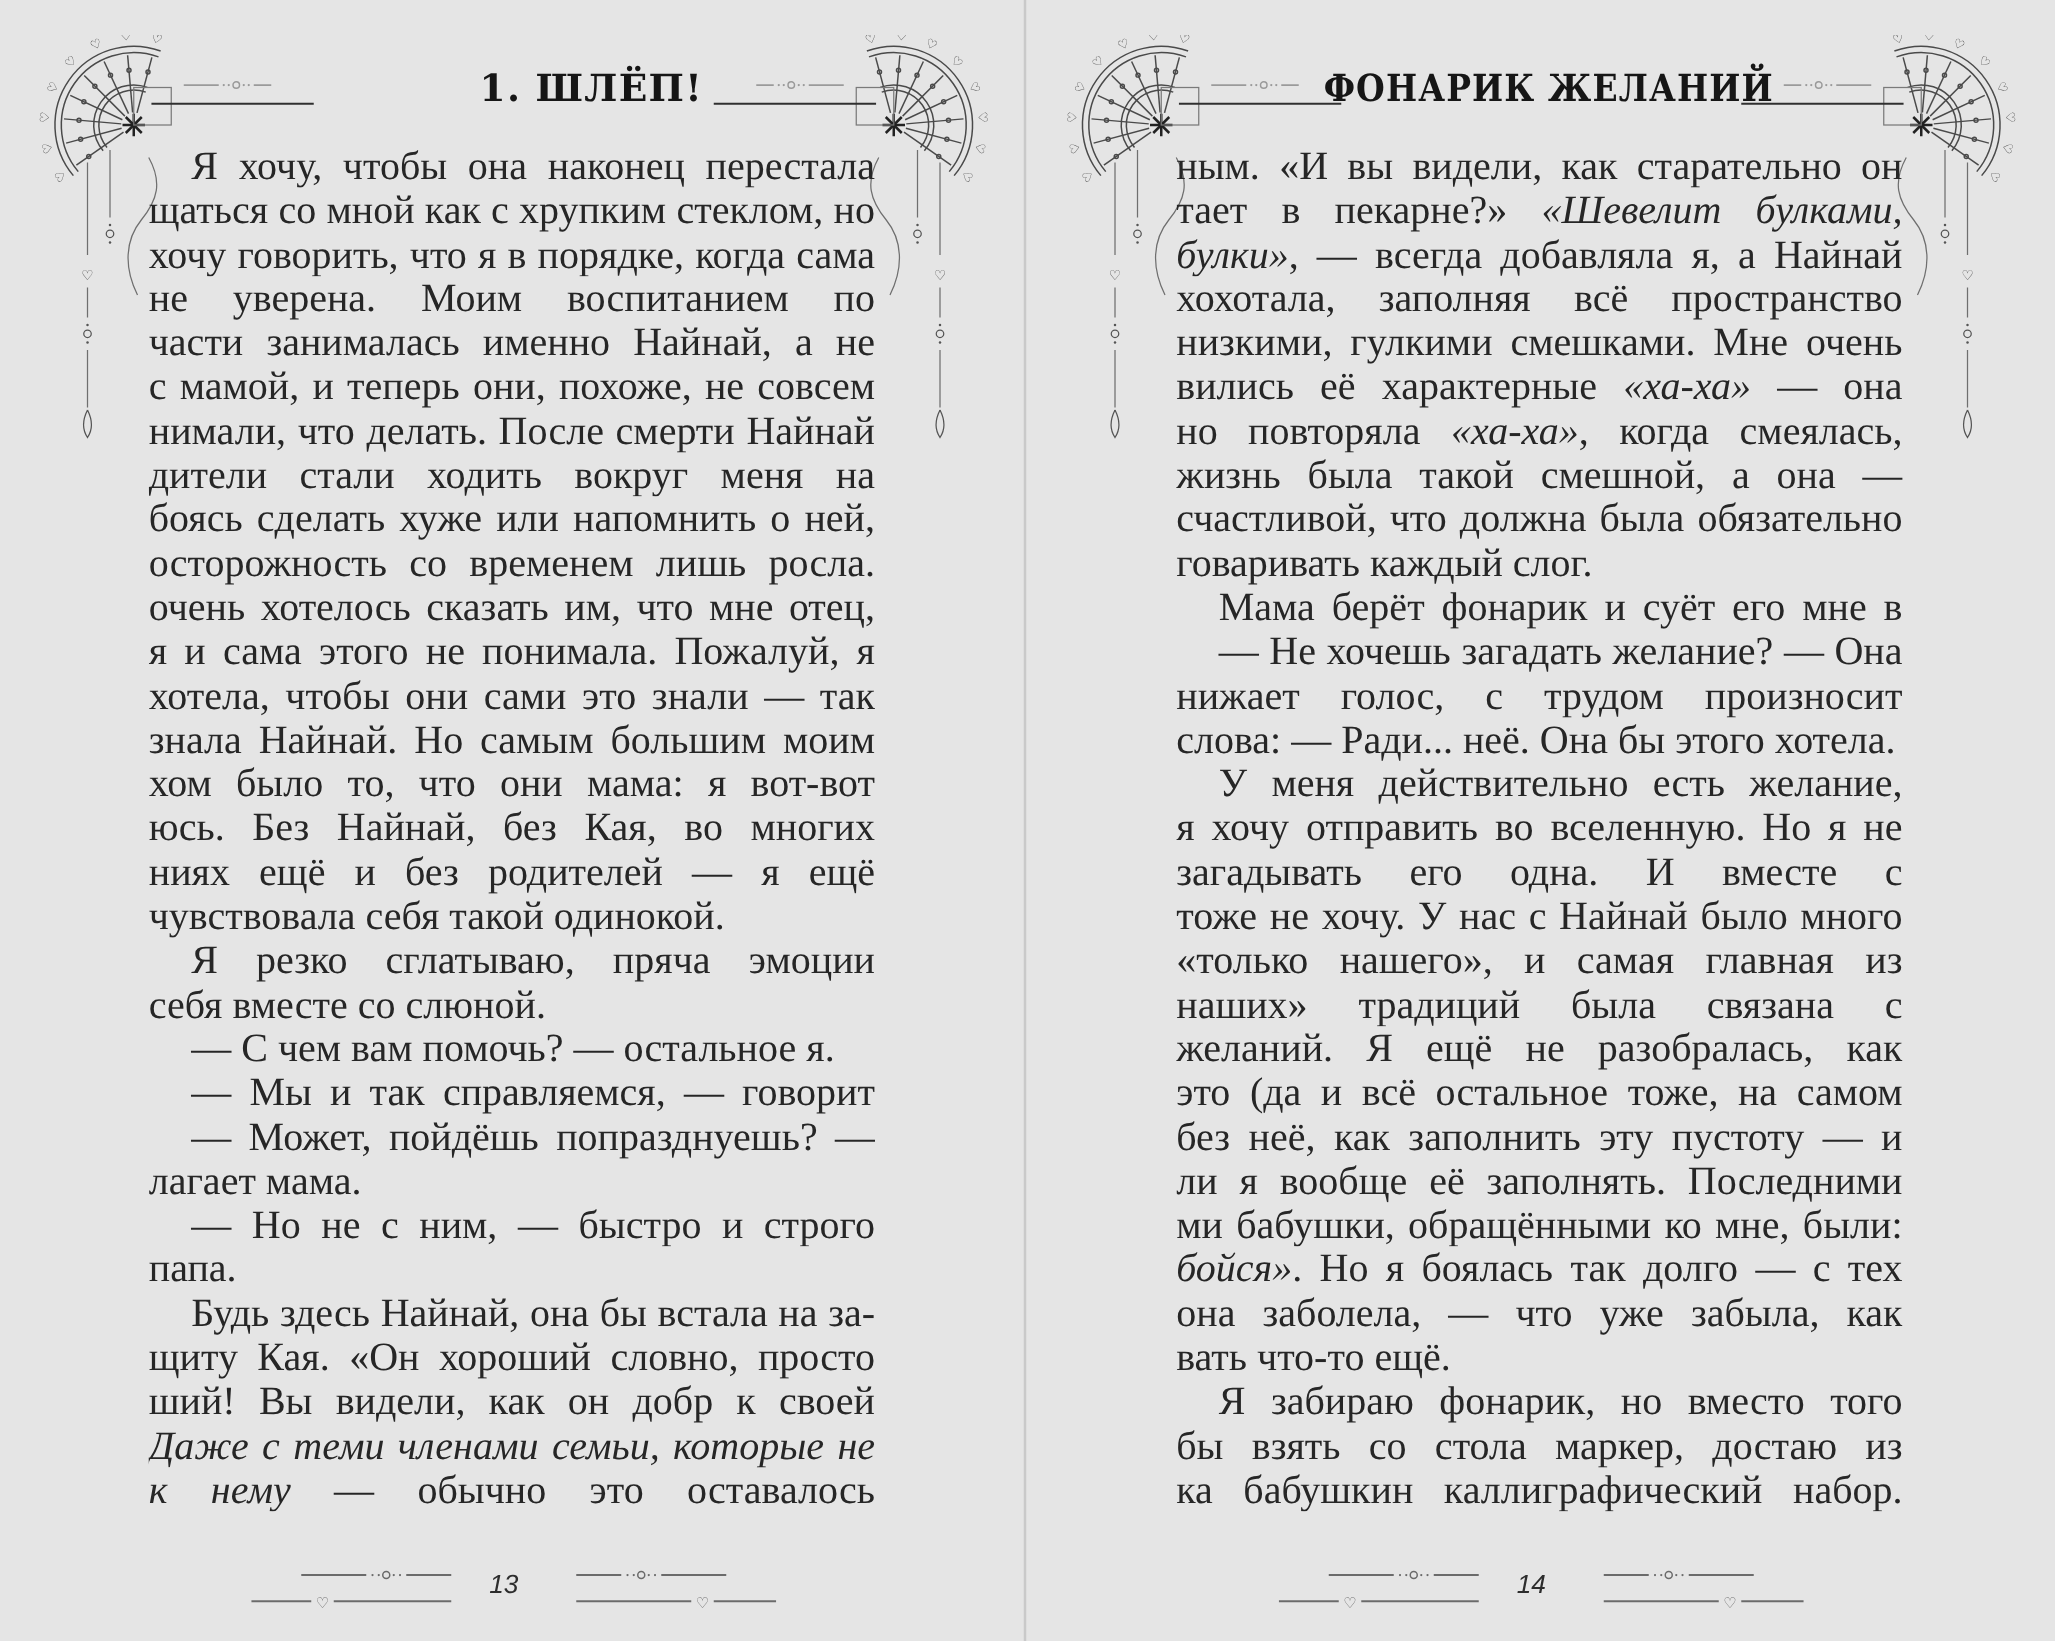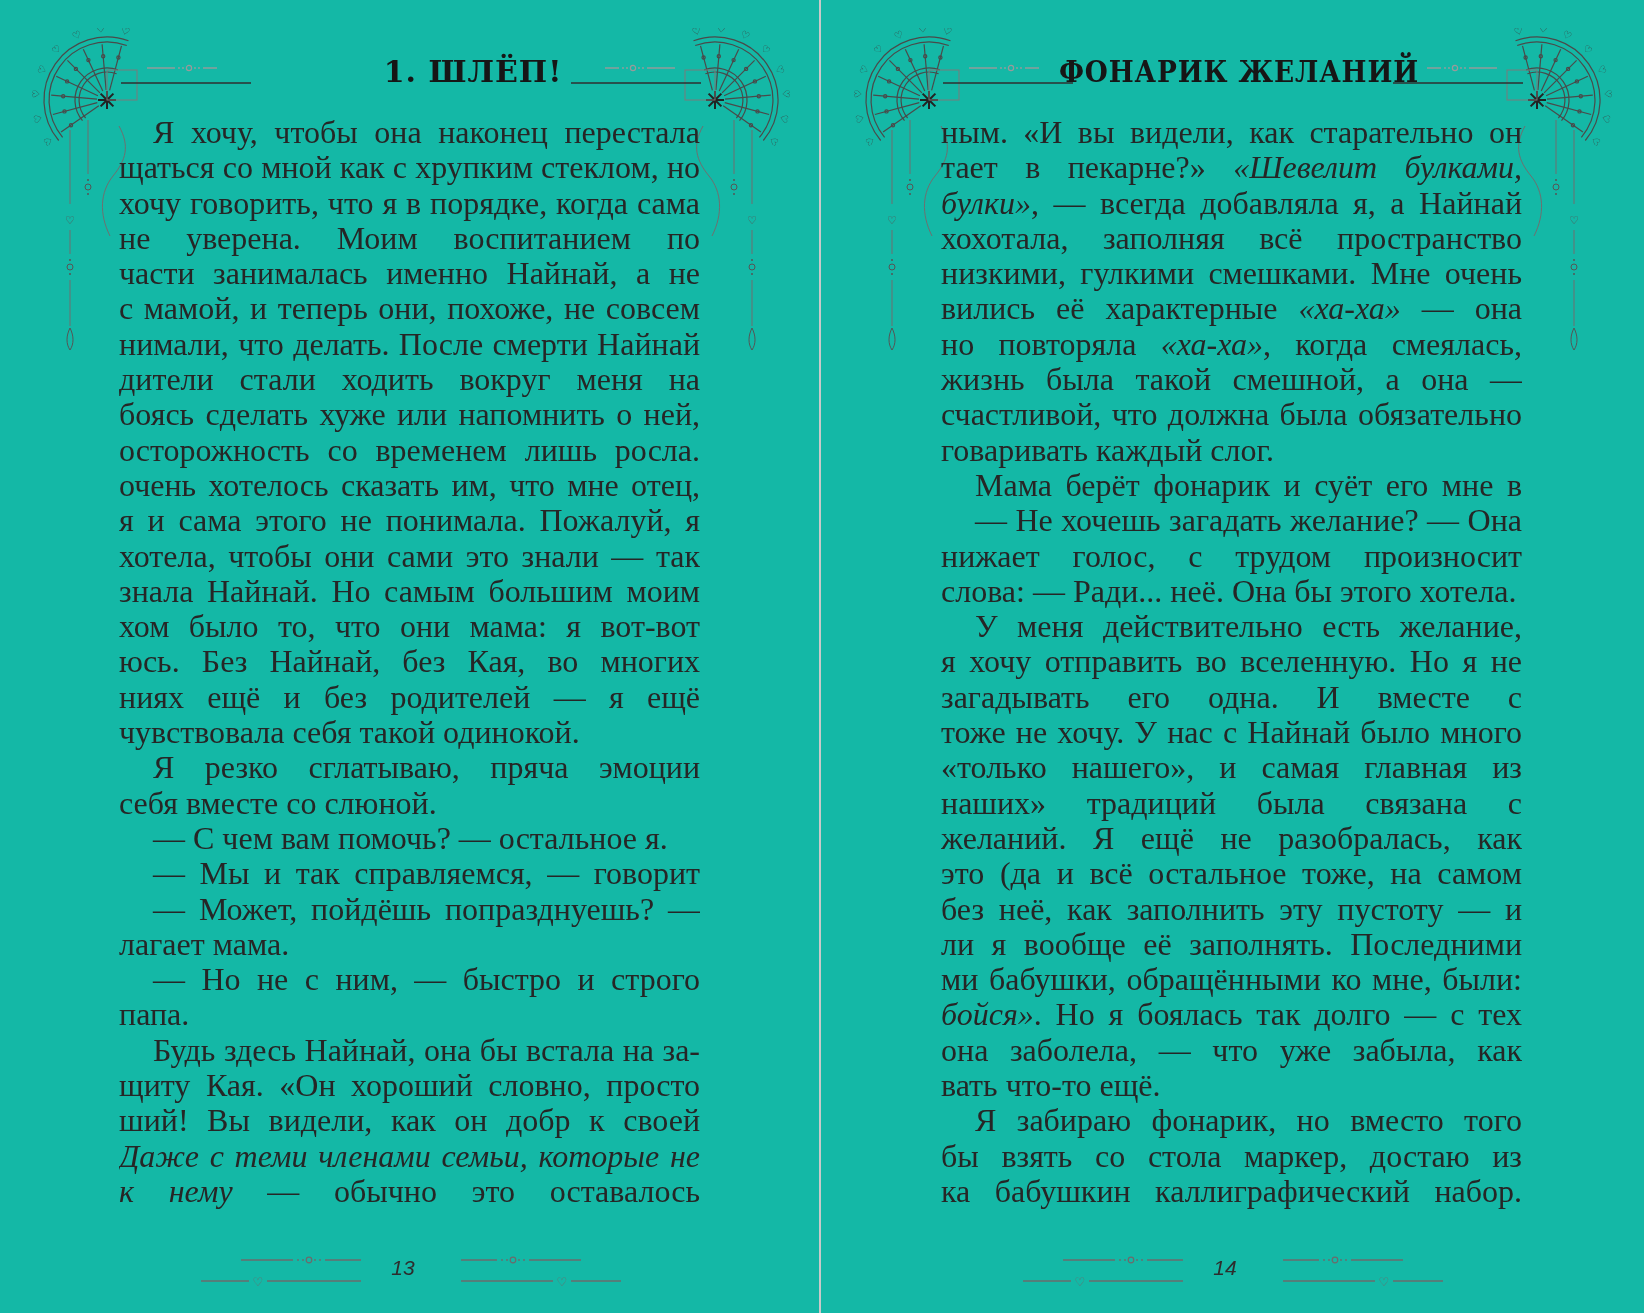--- a/index.html
+++ b/index.html
@@ -1,16 +1,16 @@
 <!DOCTYPE html>
 <html><head>
 <meta charset="utf-8">
 <style>
   html,body{margin:0;padding:0;background:#ffffff;}
-  .spread{position:relative;width:1644px;height:1313px;background:#14b8a6;overflow:hidden;
+  .spread{position:relative;width:1644px;height:1313px;background:#e5e5e5;overflow:hidden;
           font-family:"Liberation Serif",serif;}
   .divider{position:absolute;left:819px;top:0;width:2px;height:1313px;background:#c9c9c9;}
   .page{position:absolute;top:0;width:822px;height:1313px;}
   .page.left{left:0;}
   .page.right{left:822px;}
 
   .chapter-title{position:absolute;top:54px;left:0;width:100%;text-align:center;
       font-family:"DejaVu Serif",serif;font-weight:bold;font-size:30px;letter-spacing:1px;
       color:#161616;white-space:nowrap;}
   .page.left  .chapter-title{transform:translateX(62px);}

